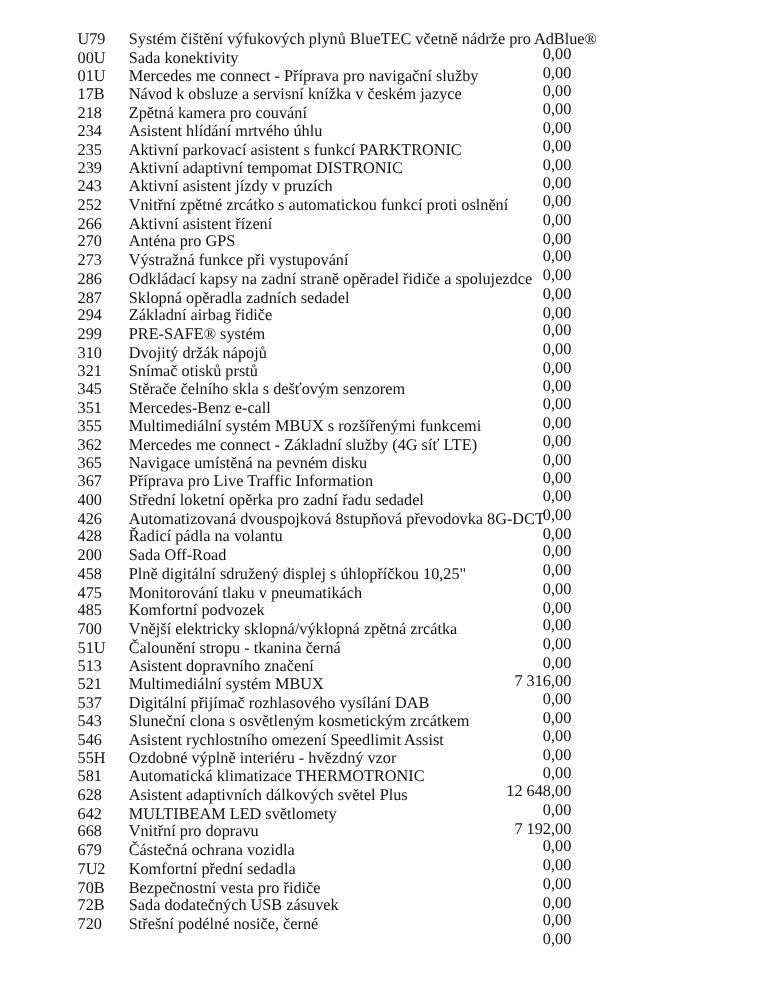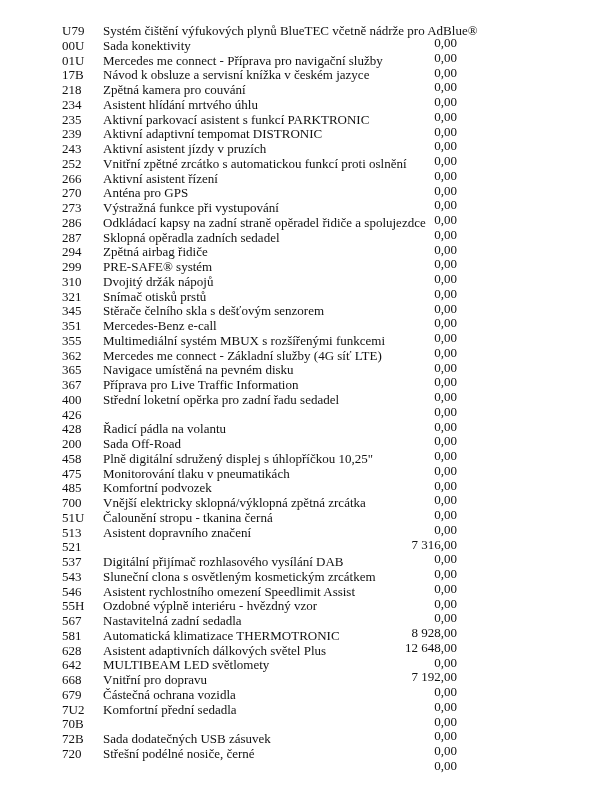--- a/index.html
+++ b/index.html
@@ -88,21 +88,21 @@
       <span class="desc">Odkládací kapsy na zadní straně opěradel řidiče a spolujezdce</span>
       <span class="val">0,00</span>
     </div>
     <div class="row">
       <span class="code">287</span>
       <span class="desc">Sklopná opěradla zadních sedadel</span>
       <span class="val">0,00</span>
     </div>
     <div class="row">
       <span class="code">294</span>
-      <span class="desc">Zpětná airbag řidiče</span>
+      <span class="desc">Základní airbag řidiče</span>
       <span class="val">0,00</span>
     </div>
     <div class="row">
       <span class="code">299</span>
       <span class="desc">PRE-SAFE® systém</span>
       <span class="val">0,00</span>
     </div>
     <div class="row">
       <span class="code">310</span>
       <span class="desc">Dvojitý držák nápojů</span>
@@ -143,20 +143,21 @@
       <span class="desc">Příprava pro Live Traffic Information</span>
       <span class="val">0,00</span>
     </div>
     <div class="row">
       <span class="code">400</span>
       <span class="desc">Střední loketní opěrka pro zadní řadu sedadel</span>
       <span class="val">0,00</span>
     </div>
     <div class="row">
       <span class="code">426</span>
+      <span class="desc">Automatizovaná dvouspojková 8stupňová převodovka 8G-DCT</span>
       <span class="val">0,00</span>
     </div>
     <div class="row">
       <span class="code">428</span>
       <span class="desc">Řadicí pádla na volantu</span>
       <span class="val">0,00</span>
     </div>
     <div class="row">
       <span class="code">200</span>
       <span class="desc">Sada Off-Road</span>
@@ -187,20 +188,21 @@
       <span class="desc">Čalounění stropu - tkanina černá</span>
       <span class="val">0,00</span>
     </div>
     <div class="row">
       <span class="code">513</span>
       <span class="desc">Asistent dopravního značení</span>
       <span class="val">7 316,00</span>
     </div>
     <div class="row">
       <span class="code">521</span>
+      <span class="desc">Multimediální systém MBUX</span>
       <span class="val">0,00</span>
     </div>
     <div class="row">
       <span class="code">537</span>
       <span class="desc">Digitální přijímač rozhlasového vysílání DAB</span>
       <span class="val">0,00</span>
     </div>
     <div class="row">
       <span class="code">543</span>
       <span class="desc">Sluneční clona s osvětleným kosmetickým zrcátkem</span>
@@ -208,25 +210,20 @@
     </div>
     <div class="row">
       <span class="code">546</span>
       <span class="desc">Asistent rychlostního omezení Speedlimit Assist</span>
       <span class="val">0,00</span>
     </div>
     <div class="row">
       <span class="code">55H</span>
       <span class="desc">Ozdobné výplně interiéru - hvězdný vzor</span>
       <span class="val">0,00</span>
-    </div>
-    <div class="row">
-      <span class="code">567</span>
-      <span class="desc">Nastavitelná zadní sedadla</span>
-      <span class="val">8 928,00</span>
     </div>
     <div class="row">
       <span class="code">581</span>
       <span class="desc">Automatická klimatizace THERMOTRONIC</span>
       <span class="val">12 648,00</span>
     </div>
     <div class="row">
       <span class="code">628</span>
       <span class="desc">Asistent adaptivních dálkových světel Plus</span>
       <span class="val">0,00</span>
@@ -246,20 +243,21 @@
       <span class="desc">Částečná ochrana vozidla</span>
       <span class="val">0,00</span>
     </div>
     <div class="row">
       <span class="code">7U2</span>
       <span class="desc">Komfortní přední sedadla</span>
       <span class="val">0,00</span>
     </div>
     <div class="row">
       <span class="code">70B</span>
+      <span class="desc">Bezpečnostní vesta pro řidiče</span>
       <span class="val">0,00</span>
     </div>
     <div class="row">
       <span class="code">72B</span>
       <span class="desc">Sada dodatečných USB zásuvek</span>
       <span class="val">0,00</span>
     </div>
     <div class="row">
       <span class="code">720</span>
       <span class="desc">Střešní podélné nosiče, černé</span>

